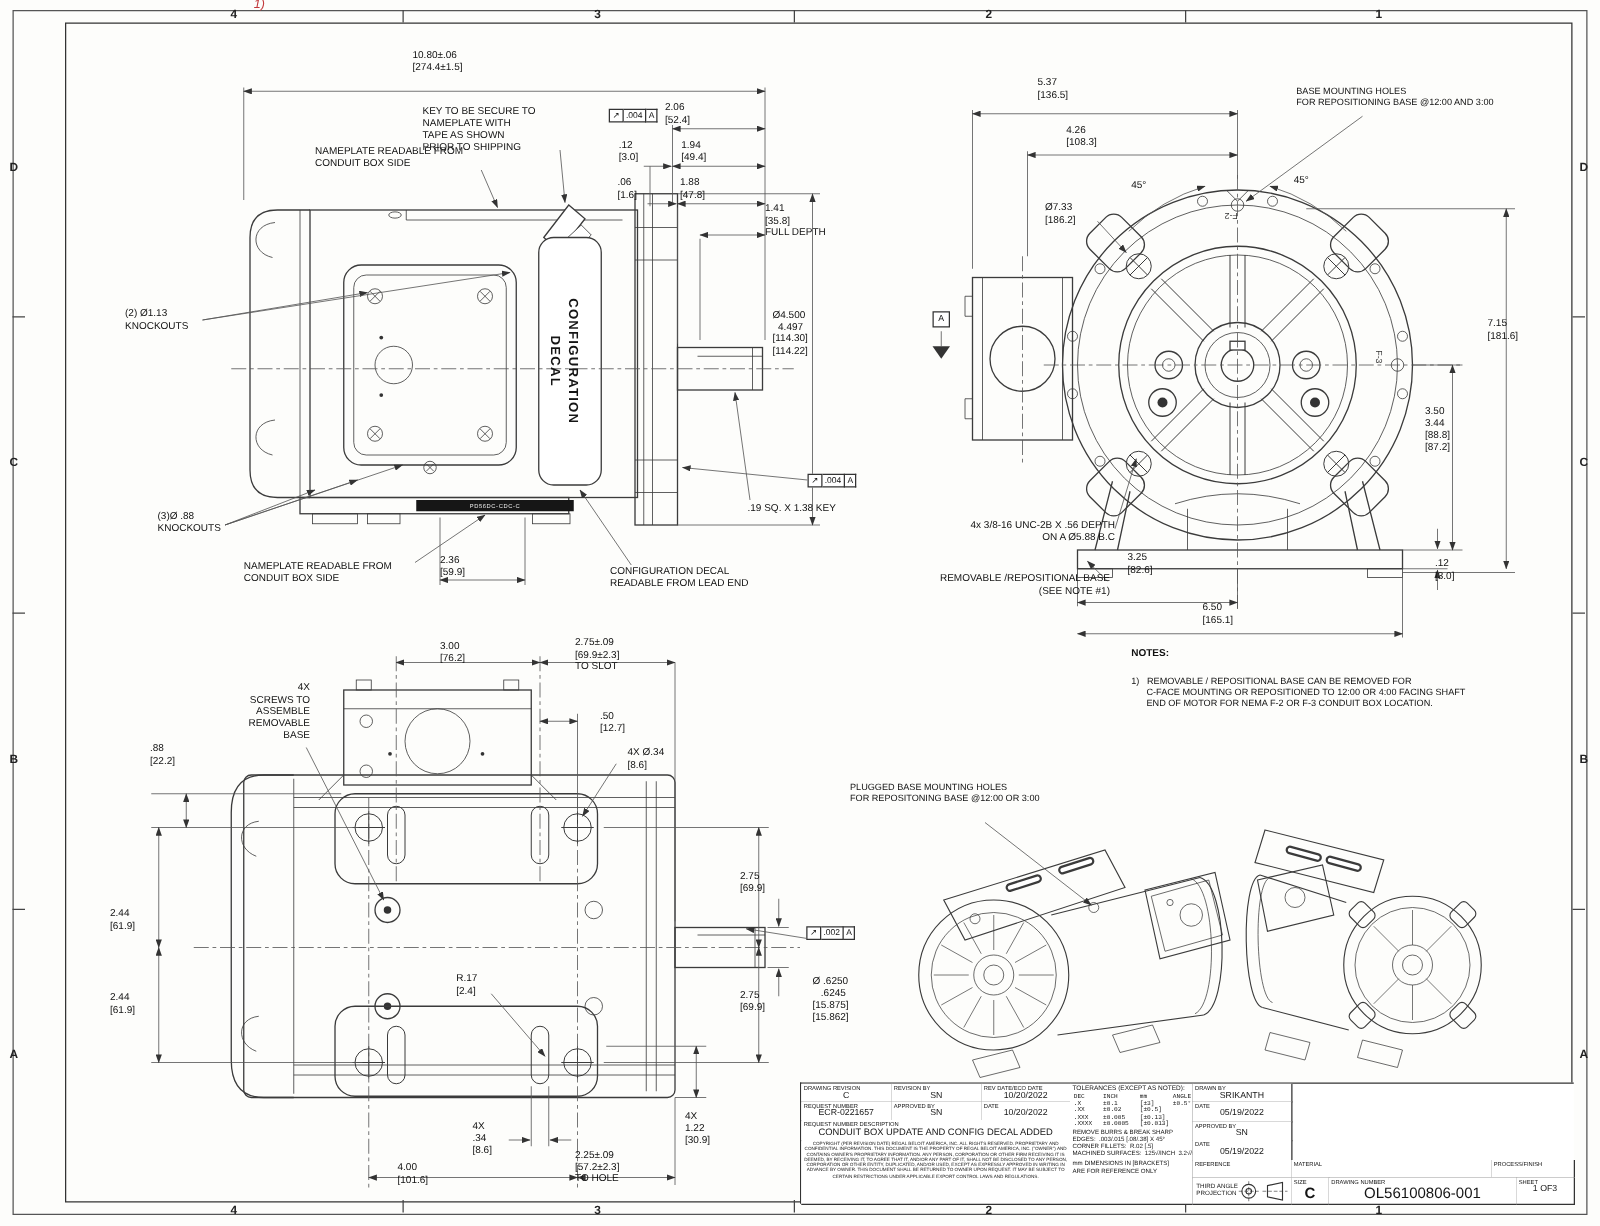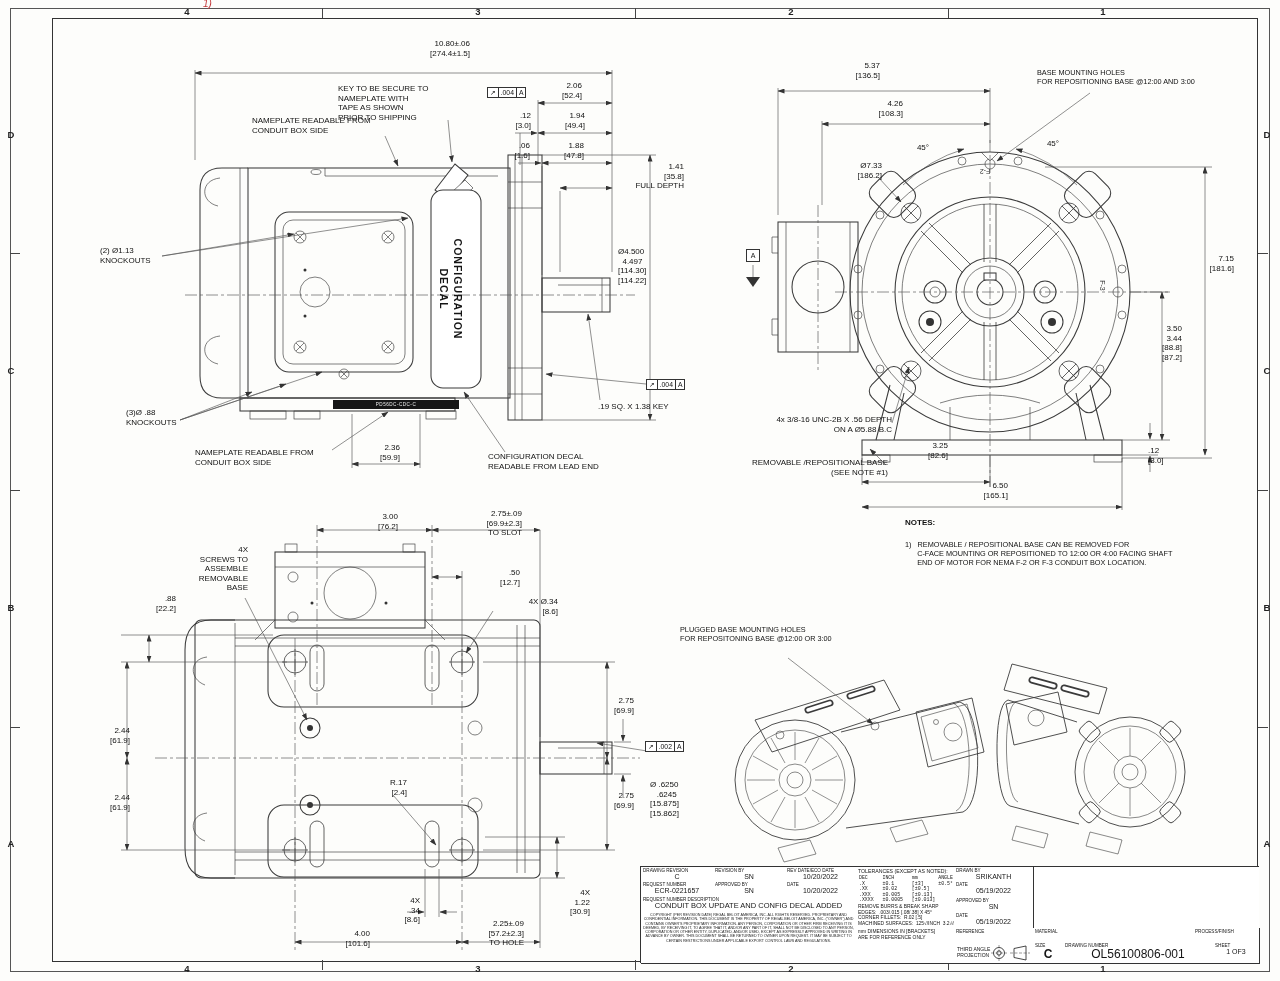--- a/index.html
+++ b/index.html
@@ -1,18 +1,18 @@
 <!DOCTYPE html>
 <html><head>
 <meta charset="utf-8">
 <style>
   html,body{margin:0;padding:0}
   body{width:1280px;height:981px;position:relative;background:#fdfdfb;overflow:hidden;
        font-family:"Liberation Sans",sans-serif;color:#151515}
-  .ann{position:absolute;font-size:8px;line-height:1.2;white-space:pre;text-align:right;color:#111}
+  .ann{position:absolute;font-size:8px;line-height:1.2;white-space:pre;text-align:left;color:#111}
   .la{text-align:left}.ra{text-align:right}
   .sm{font-size:7.3px}
   .zone{position:absolute;width:20px;font-size:9.5px;font-weight:bold;color:#222;text-align:center}
   .tick{position:absolute;background:#444}
   .frame{position:absolute;border:1px solid #555}
   .frame2{position:absolute;border:1.6px solid #333}
   .fcf{position:absolute;display:flex;background:#fff;font-size:6.8px;line-height:9px;color:#111}
   .fcf span{display:block;border:1px solid #333;border-left:none;padding:0 2px}
   .fcf span:first-child{border-left:1px solid #333}
   .datum{position:absolute;width:12px;height:11px;border:1px solid #333;font-size:7px;
@@ -490,21 +490,21 @@
 TO SLOT</div>
 <div class="ann ra" style="left:168px;top:545px;width:80px">4X
 SCREWS TO
 ASSEMBLE
 REMOVABLE
 BASE</div>
 <div class="ann" style="left:480px;top:568px;width:40px">.50
 [12.7]</div>
 <div class="ann" style="left:502px;top:597px;width:56px">4X Ø.34
 [8.6]</div>
-<div class="ann" style="left:136px;top:594px;width:40px">.88
+<div class="ann" style="left:120px;top:594px;width:40px">.88
 [22.2]</div>
 <div class="ann" style="left:88px;top:726px;width:42px">2.44
 [61.9]</div>
 <div class="ann" style="left:88px;top:793px;width:42px">2.44
 [61.9]</div>
 <div class="ann" style="left:365px;top:778px;width:42px">R.17
 [2.4]</div>
 <div class="ann" style="left:592px;top:696px;width:42px">2.75
 [69.9]</div>
 <div class="ann" style="left:592px;top:791px;width:42px">2.75

